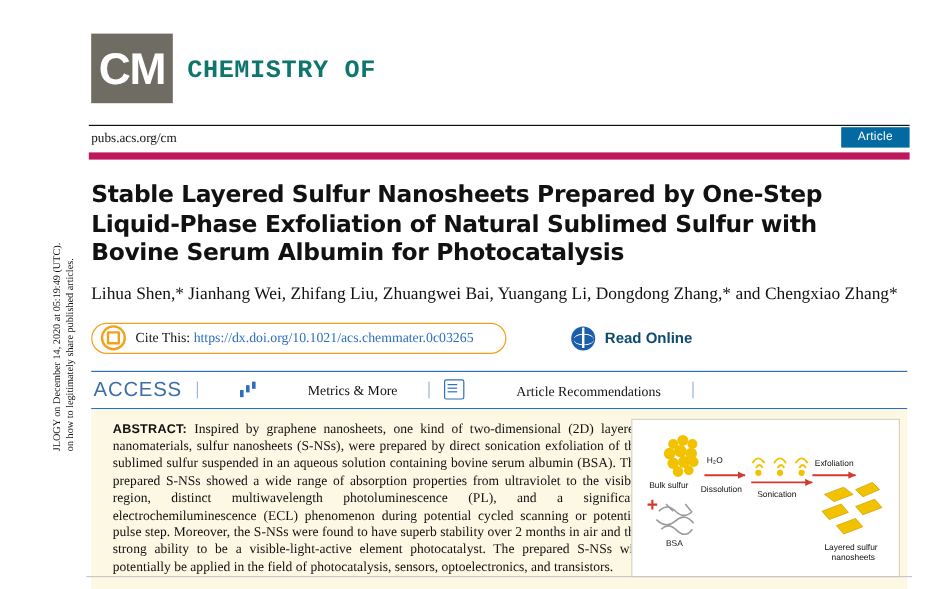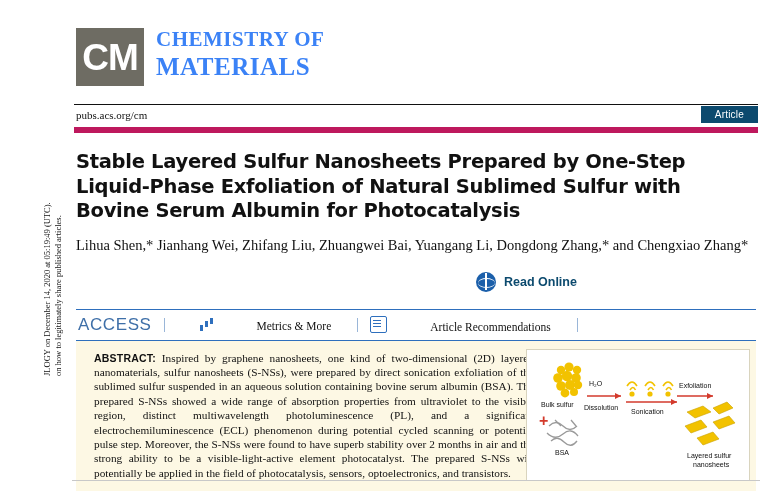--- a/index.html
+++ b/index.html
@@ -64,24 +64,24 @@
     font-size: 37px;
     letter-spacing: -1px;
     display: flex;
     align-items: center;
     justify-content: center;
     line-height: 1;
   }
   .cm-wordmark {
     position: absolute;
     left: 84px;
-    top: 26px;
-    font-family: Liberation Serif, serif;
+    top: 46px;
+    font-family: Liberation Mono, monospace;
     font-weight: bold;
-    color: #3b82f6;
+    color: #0f766e;
     line-height: 27px;
     letter-spacing: 0.5px;
   }
   .cm-wordmark .l1 { font-size: 21px; }
   .cm-wordmark .l2 { font-size: 25px; }
 
   
   .journal-bar {
     position: relative;
     height: 22px;
@@ -94,21 +94,21 @@
     left: 2px;
     top: 4px;
     font-family: "Liberation Serif", serif;
     font-size: 11px;
     color: #111;
   }
   .article-tag {
     position: absolute;
     right: 0px;
     top: 1px;
-    background: #0c4a6e;
+    background: #0369a1;
     color: #ffffff;
     font-family: "Liberation Sans", sans-serif;
     font-size: 10px;
     padding: 3px 14px 3px 14px;
     letter-spacing: 0.2px;
   }
 
   
   .title {
     margin: 17px 4px 0 4px;
@@ -336,33 +336,39 @@
     <div>JLOGY on December 14, 2020 at 05:19:49 (UTC).</div>
     <div>on how to legitimately share published articles.</div>
   </div>
 
   <div class="content">
 
     <div class="masthead">
       <div class="cm-logo">CM</div>
       <div class="cm-wordmark">
         <div class="l1">CHEMISTRY OF</div>
-        <div class="l2">MATERIALS</div>
       </div>
     </div>
 
     <div class="journal-bar">
       <span class="journal-url">pubs.acs.org/cm</span>
       <span class="article-tag">Article</span>
     </div>
 
     <div class="title">Stable Layered Sulfur Nanosheets Prepared by One-Step Liquid-Phase Exfoliation of Natural Sublimed Sulfur with Bovine Serum Albumin for Photocatalysis</div>
     <div class="authors">Lihua Shen,* Jianhang Wei, Zhifang Liu, Zhuangwei Bai, Yuangang Li, Dongdong Zhang,* and Chengxiao Zhang*</div>
 
     <div class="cite-row">
+      <div class="cite-box">
+        <span class="cite-icon"></span>
+        <span class="cite-text">
+          <span>Cite This:</span>
+          <span class="lnk">https://dx.doi.org/10.1021/acs.chemmater.0c03265</span>
+        </span>
+      </div>
       <div class="read-online">
         <span class="globe"></span>
         <span class="read-online-label">Read Online</span>
       </div>
     </div>
 
     <div class="access-bar">
       <span class="access-label">ACCESS</span>
       <span class="vsep"></span>
       <span class="acc-item sp-left">

